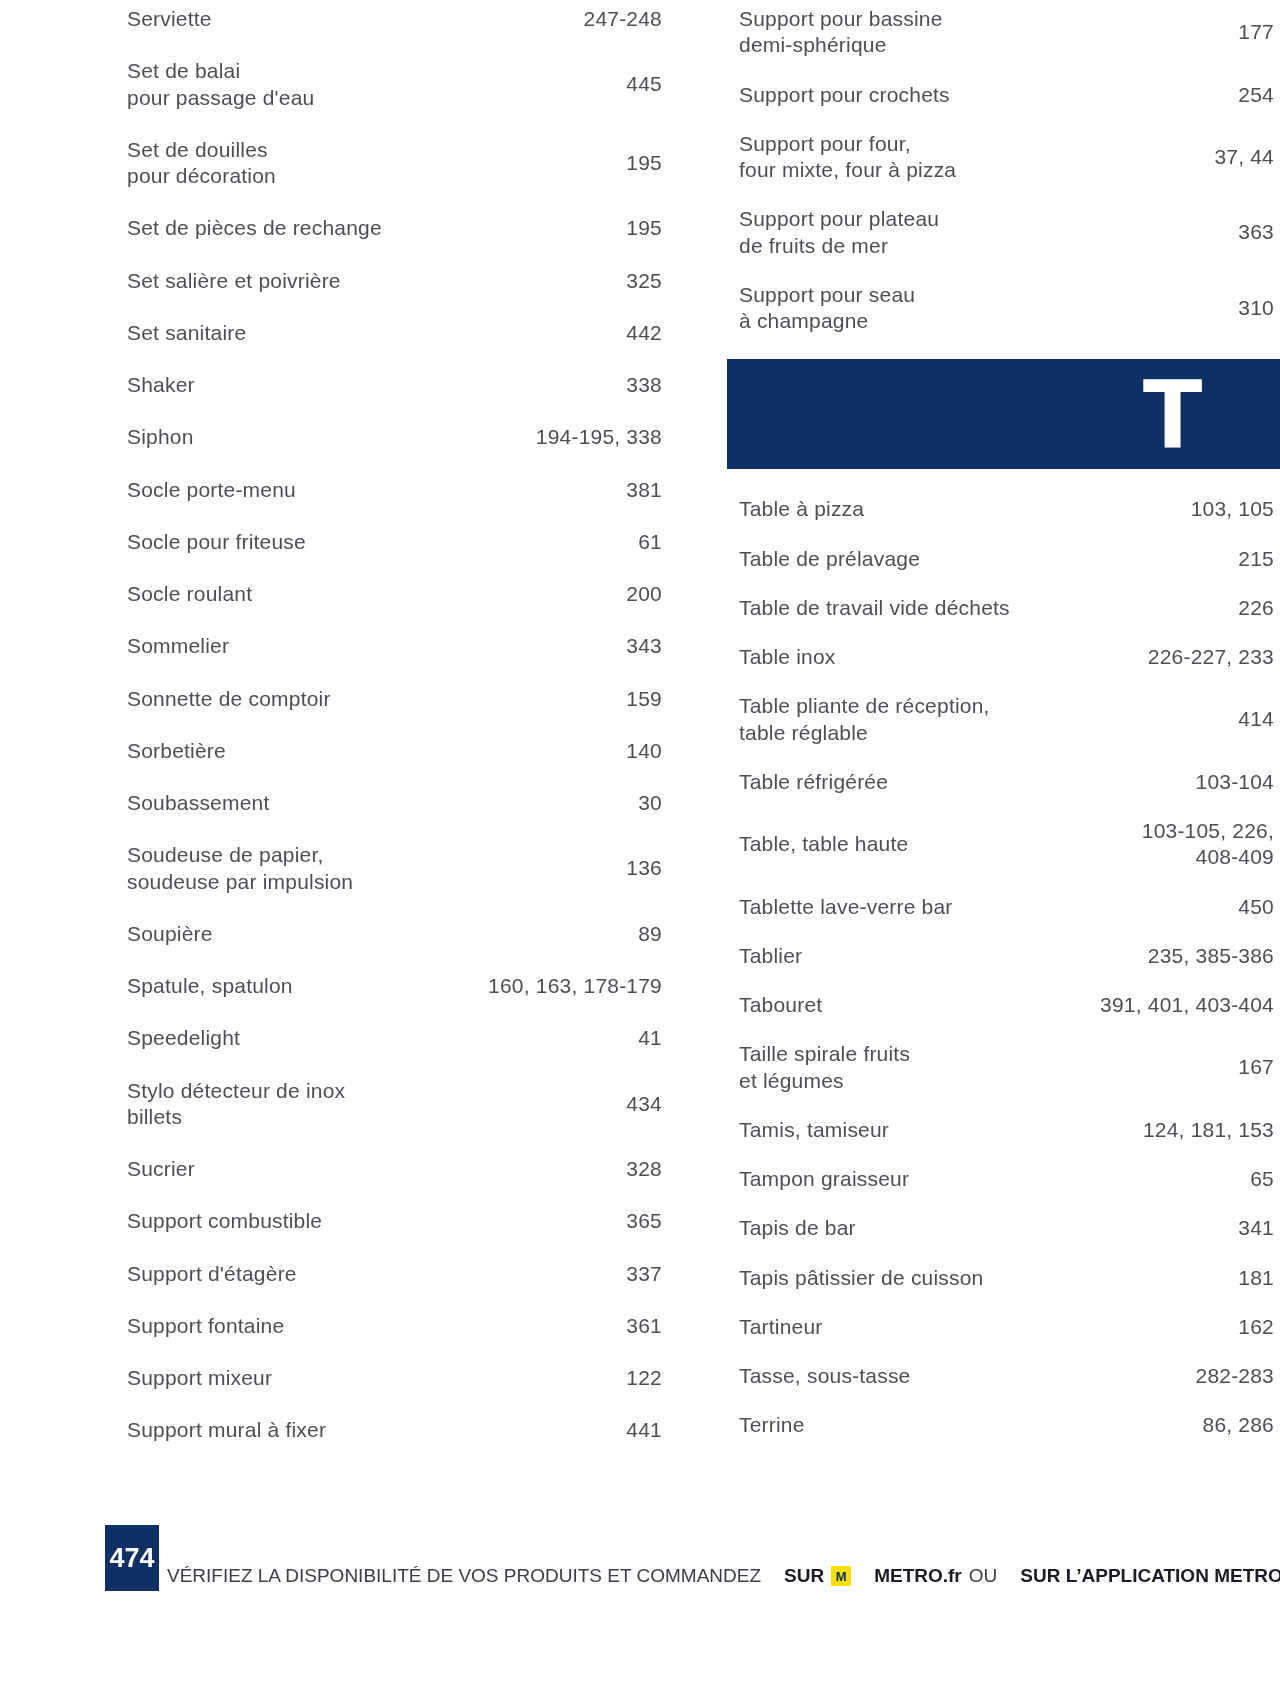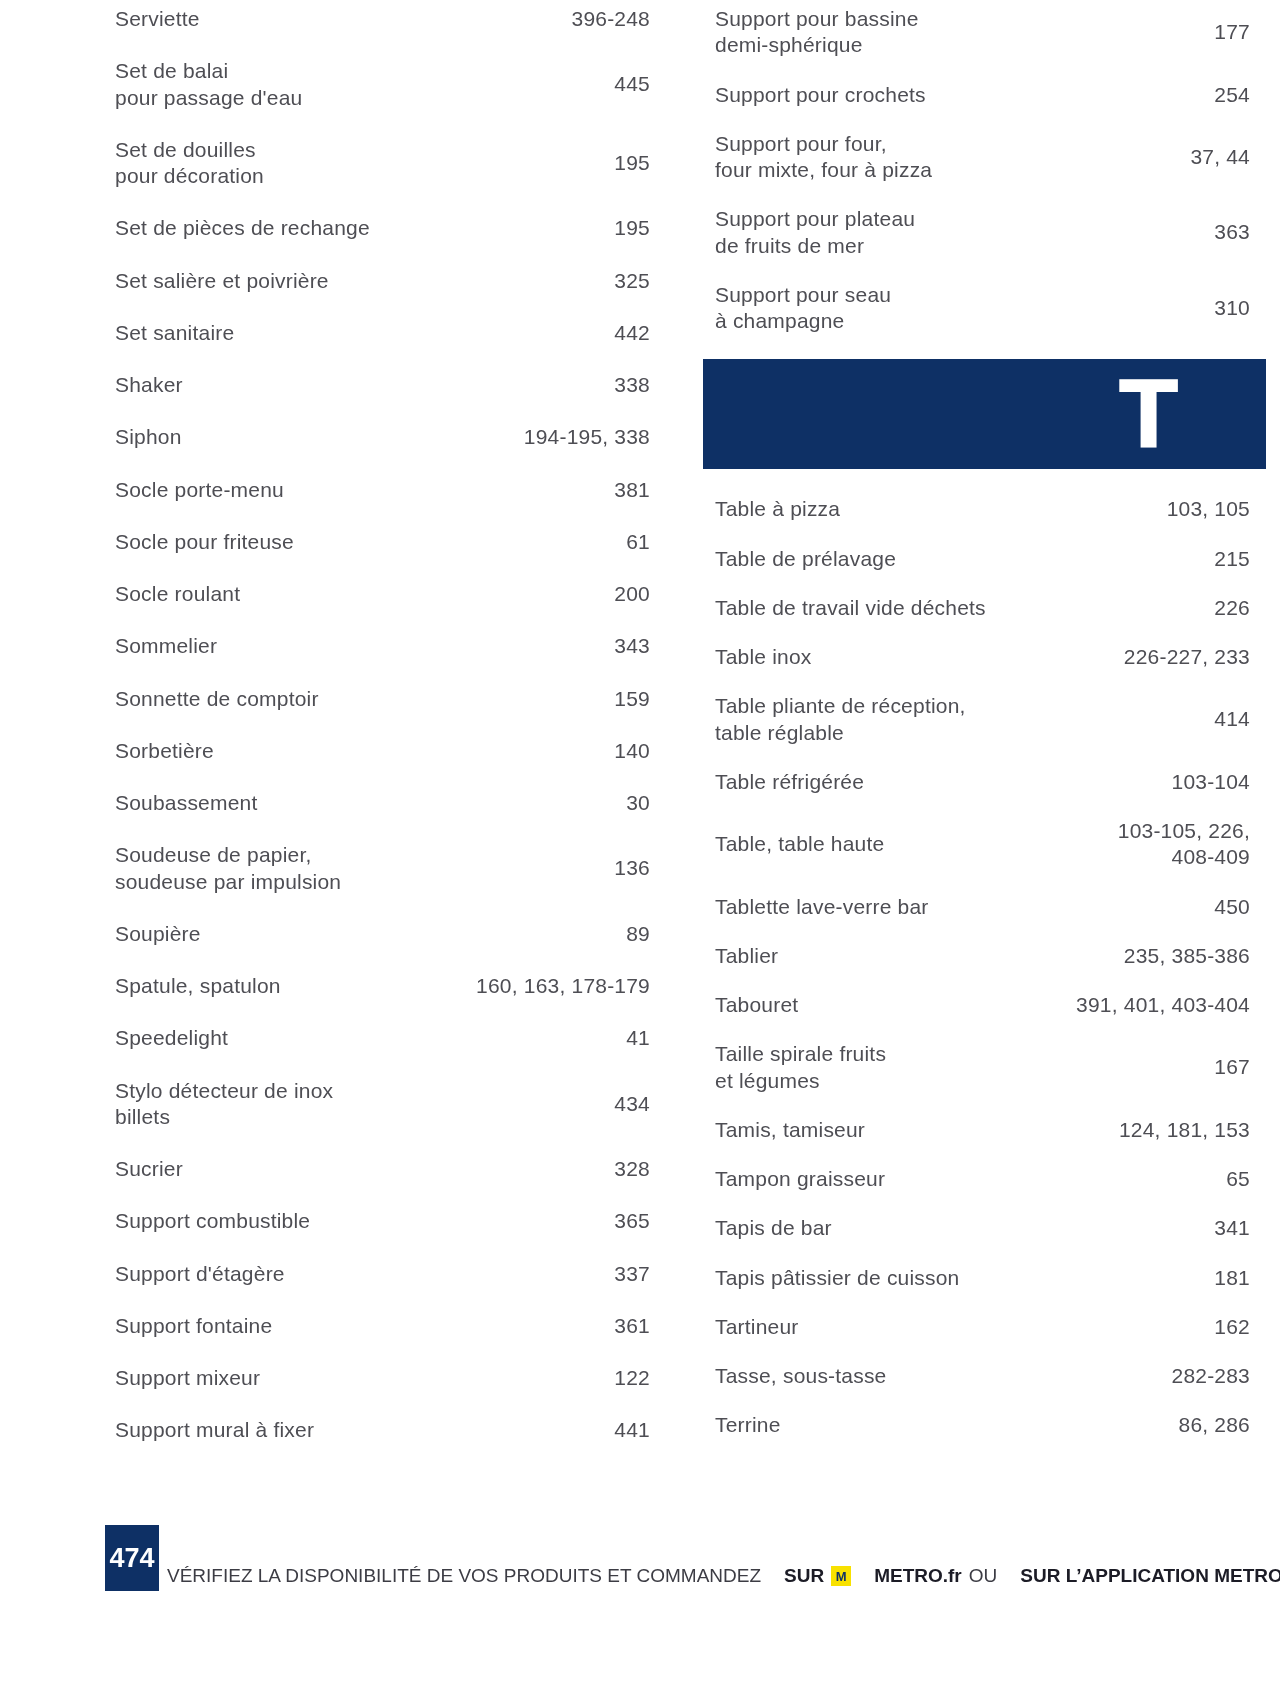--- a/index.html
+++ b/index.html
@@ -15,20 +15,21 @@
     position: absolute;
     left: 115px;
     top: 6px;
     display: flex;
     gap: 65px;
   }
   .col {
     width: 535px;
     display: flex;
     flex-direction: column;
+    margin-left: 12px;
   }
   .col-left  { gap: 26px; }
   .col-right { gap: 23px; }
   .rows-group { display: contents; }
   .row {
     display: flex;
     align-items: center;
     gap: 14px;
     color: var(--body-text, #4e4e54);
     font-size: 21px;
@@ -111,21 +112,21 @@
 </style>
 </head>
 <body>
 
 <div class="page">
   <div class="columns">
     <div class="col col-left">
       <div class="rows-group" id="left-rows">
   <div class="row">
     <span class="label">Serviette</span>
-    <span class="pages">396-248</span>
+    <span class="pages">247-248</span>
   </div>
 
   <div class="row">
     <span class="label">Set de balai
 pour passage d'eau</span>
     <span class="pages">445</span>
   </div>
 
   <div class="row">
     <span class="label">Set de douilles

